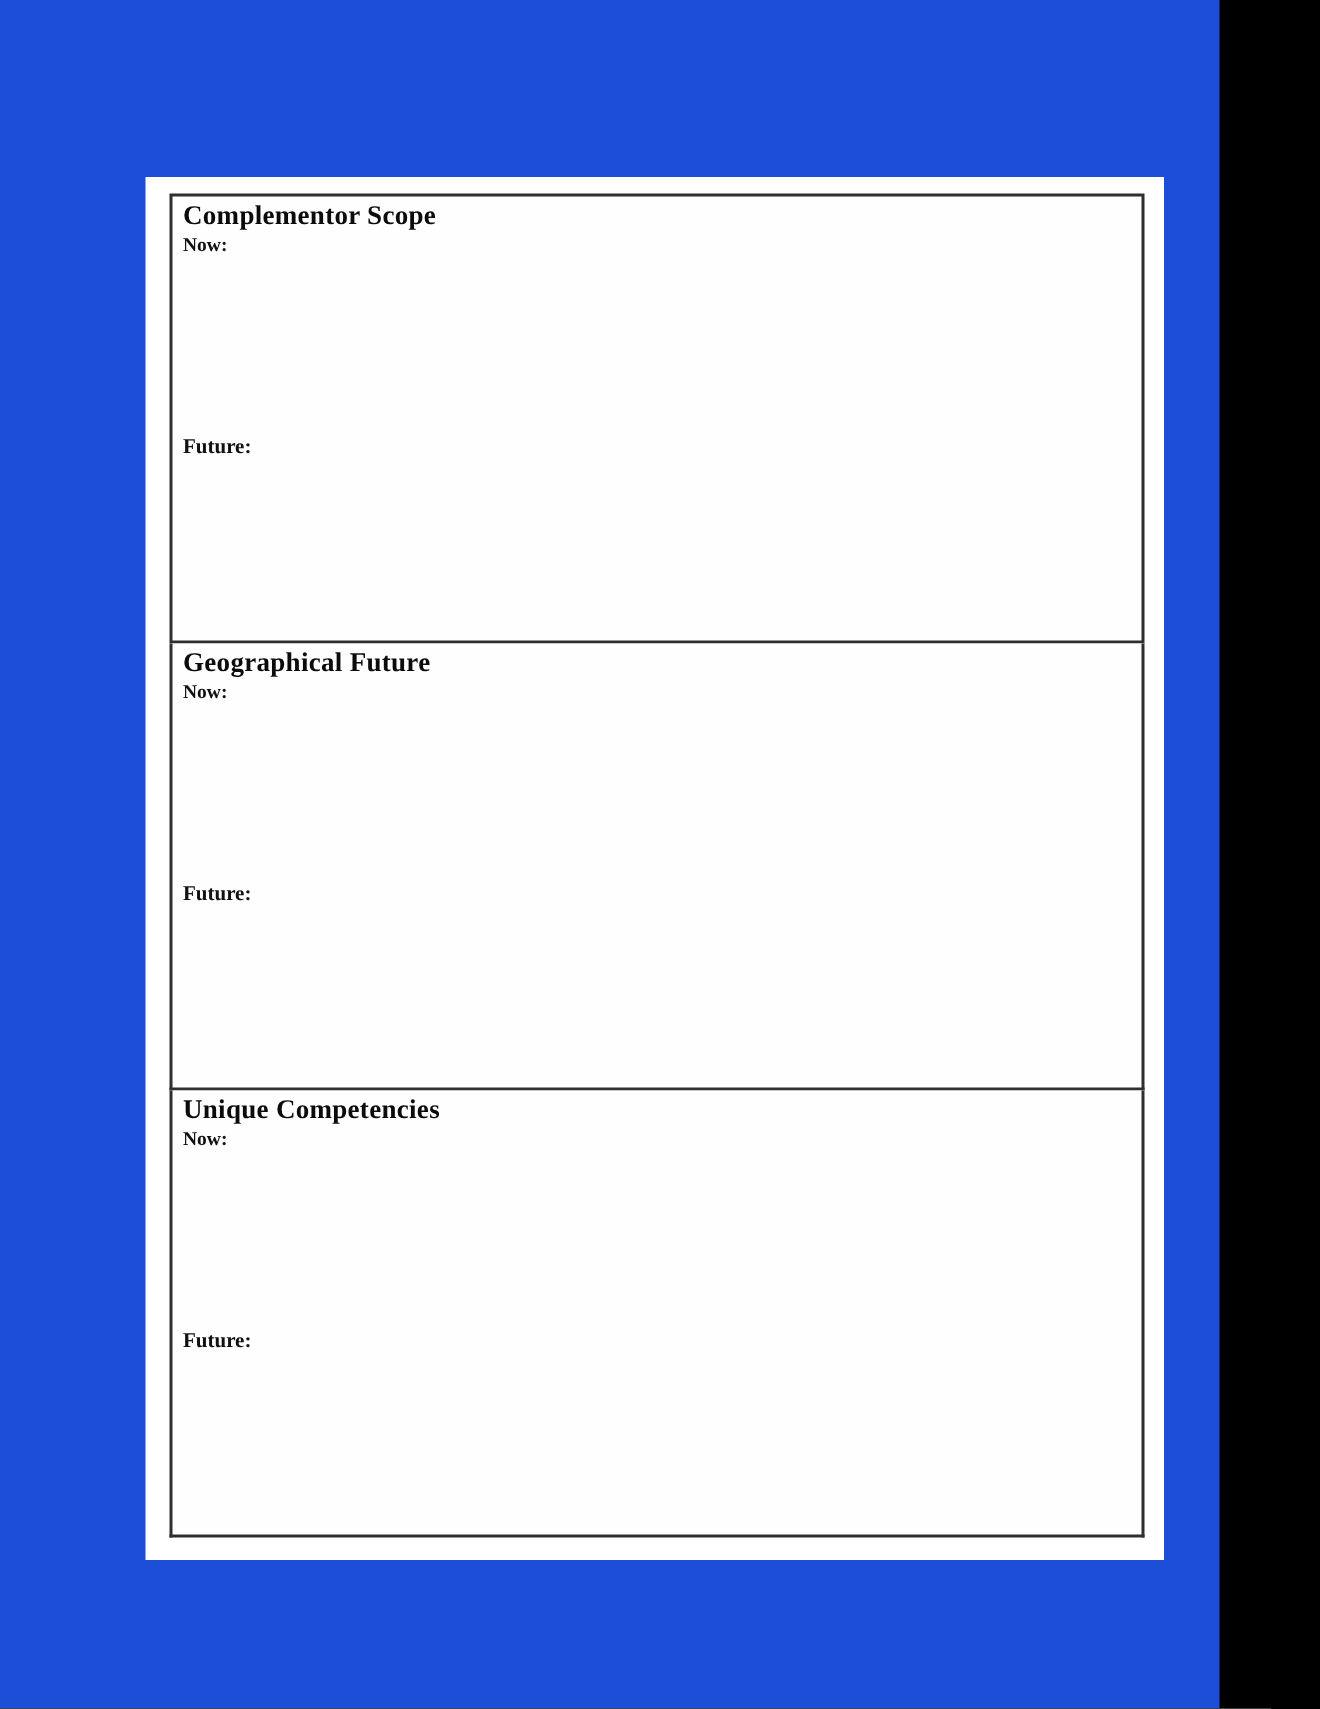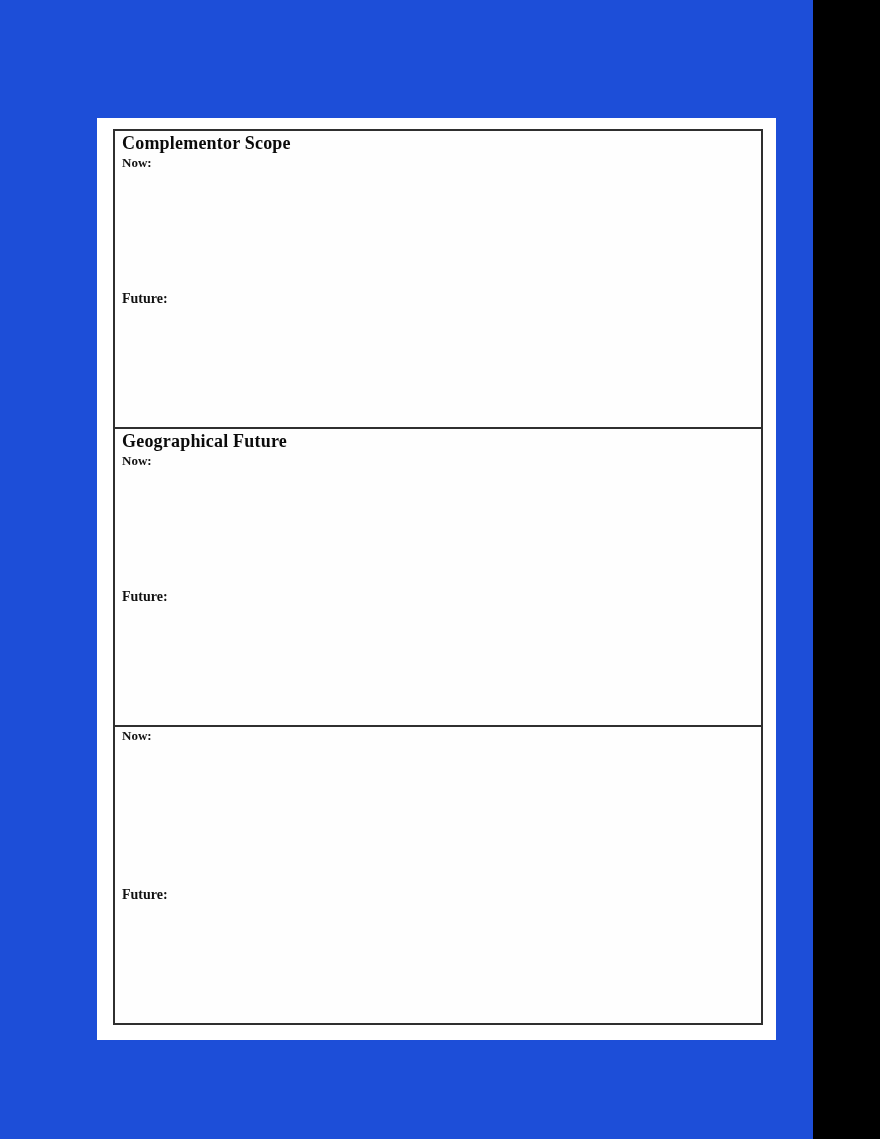--- a/index.html
+++ b/index.html
@@ -97,20 +97,21 @@
 
       <div class="section">
         <div class="section-title">Geographical Future</div>
         <div class="now-label">Now:</div>
         <div class="answer-space now"></div>
         <div class="future-label">Future:</div>
         <div class="answer-space future"></div>
       </div>
 
       <div class="section">
+        <div class="section-title">Unique Competencies</div>
         <div class="now-label">Now:</div>
         <div class="answer-space now"></div>
         <div class="future-label">Future:</div>
         <div class="answer-space future"></div>
       </div>
 
     </div>
   </div>
 </div>
 

